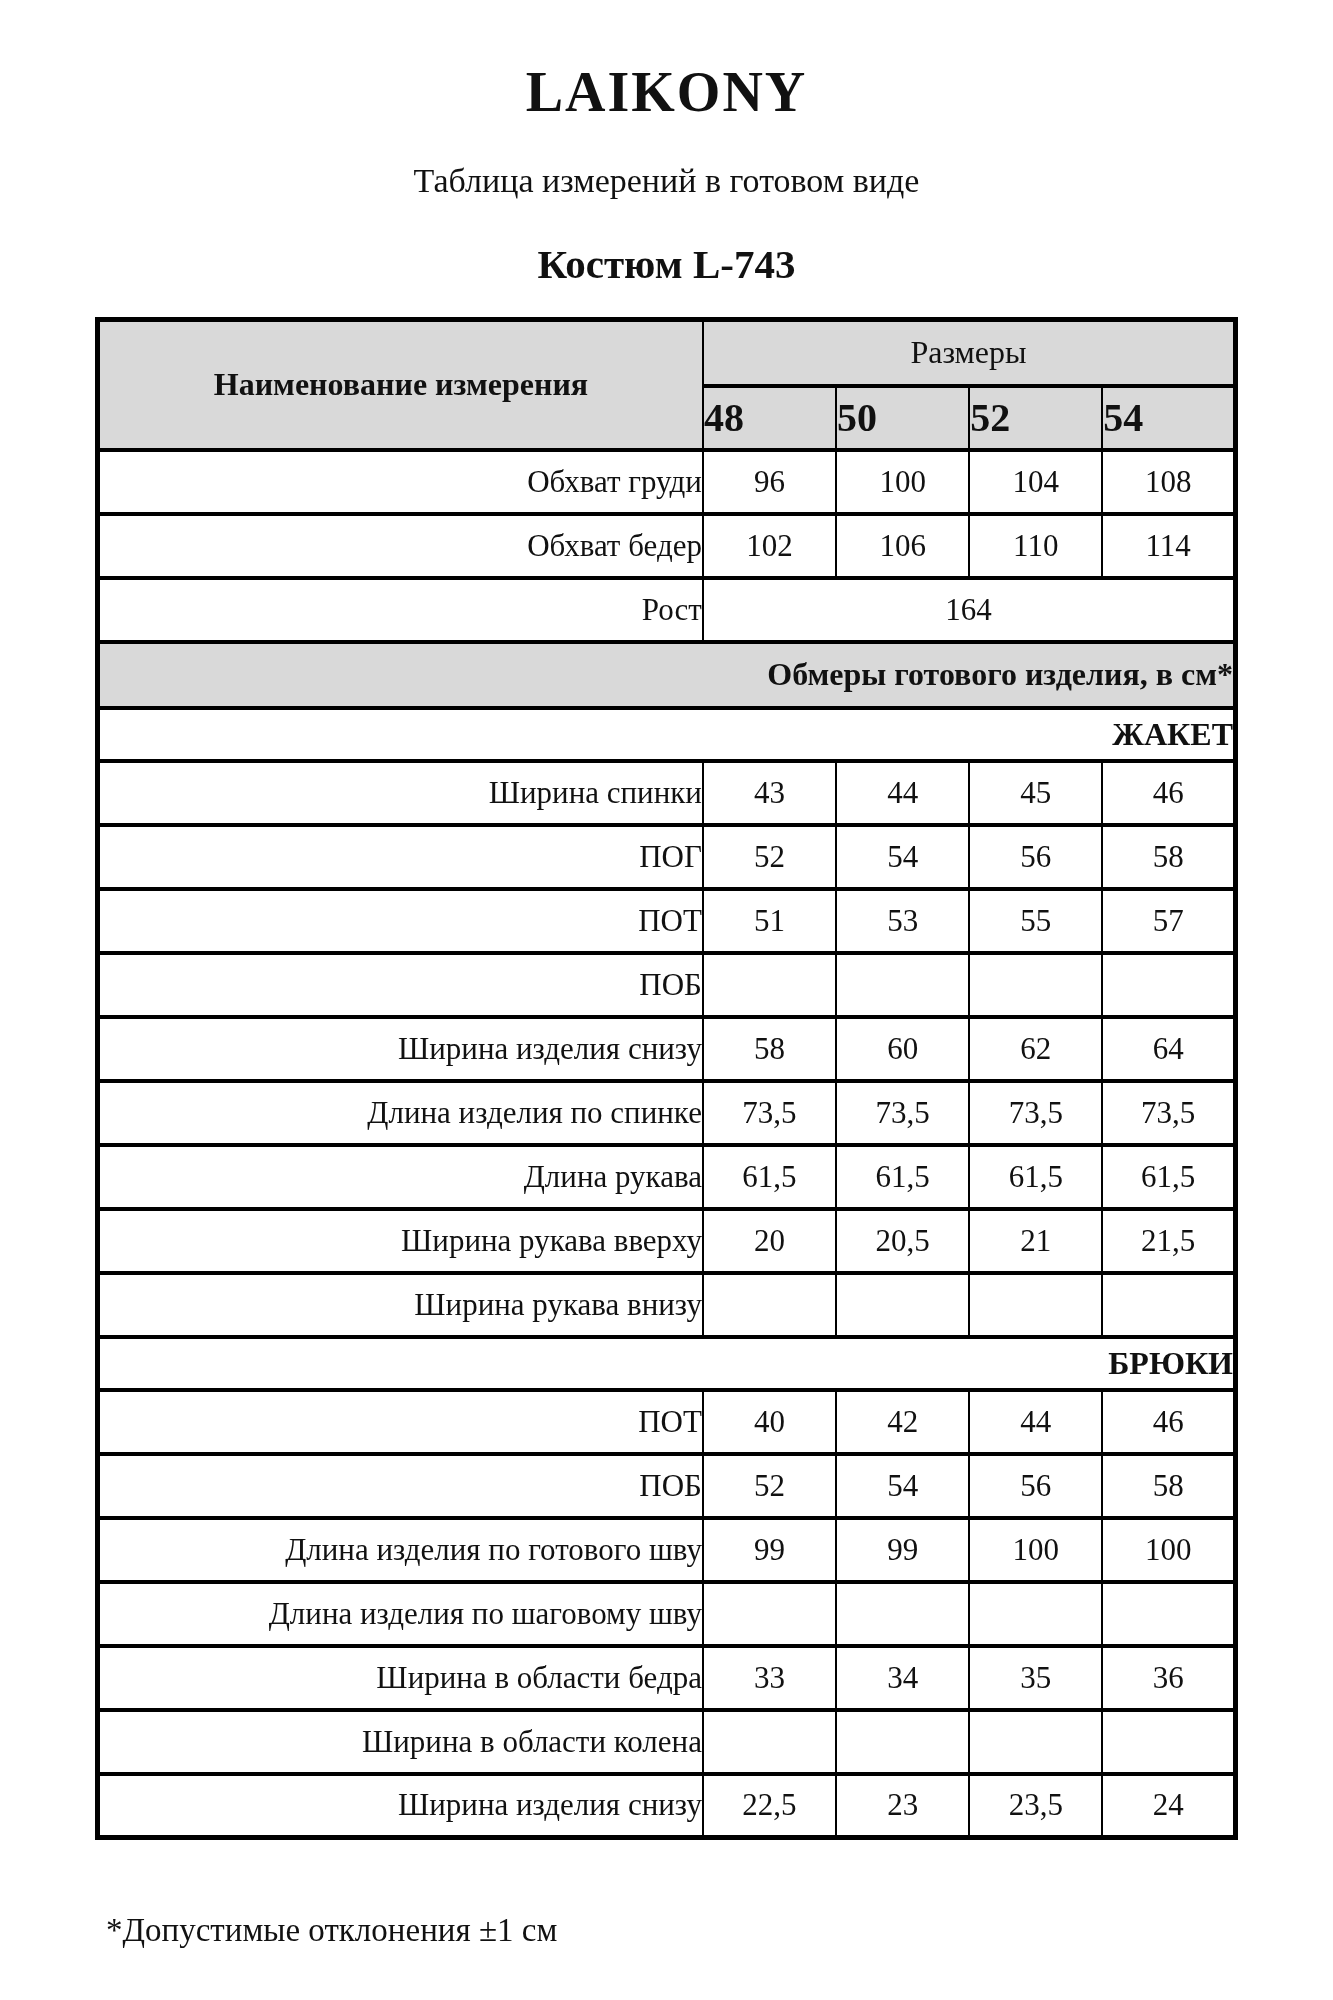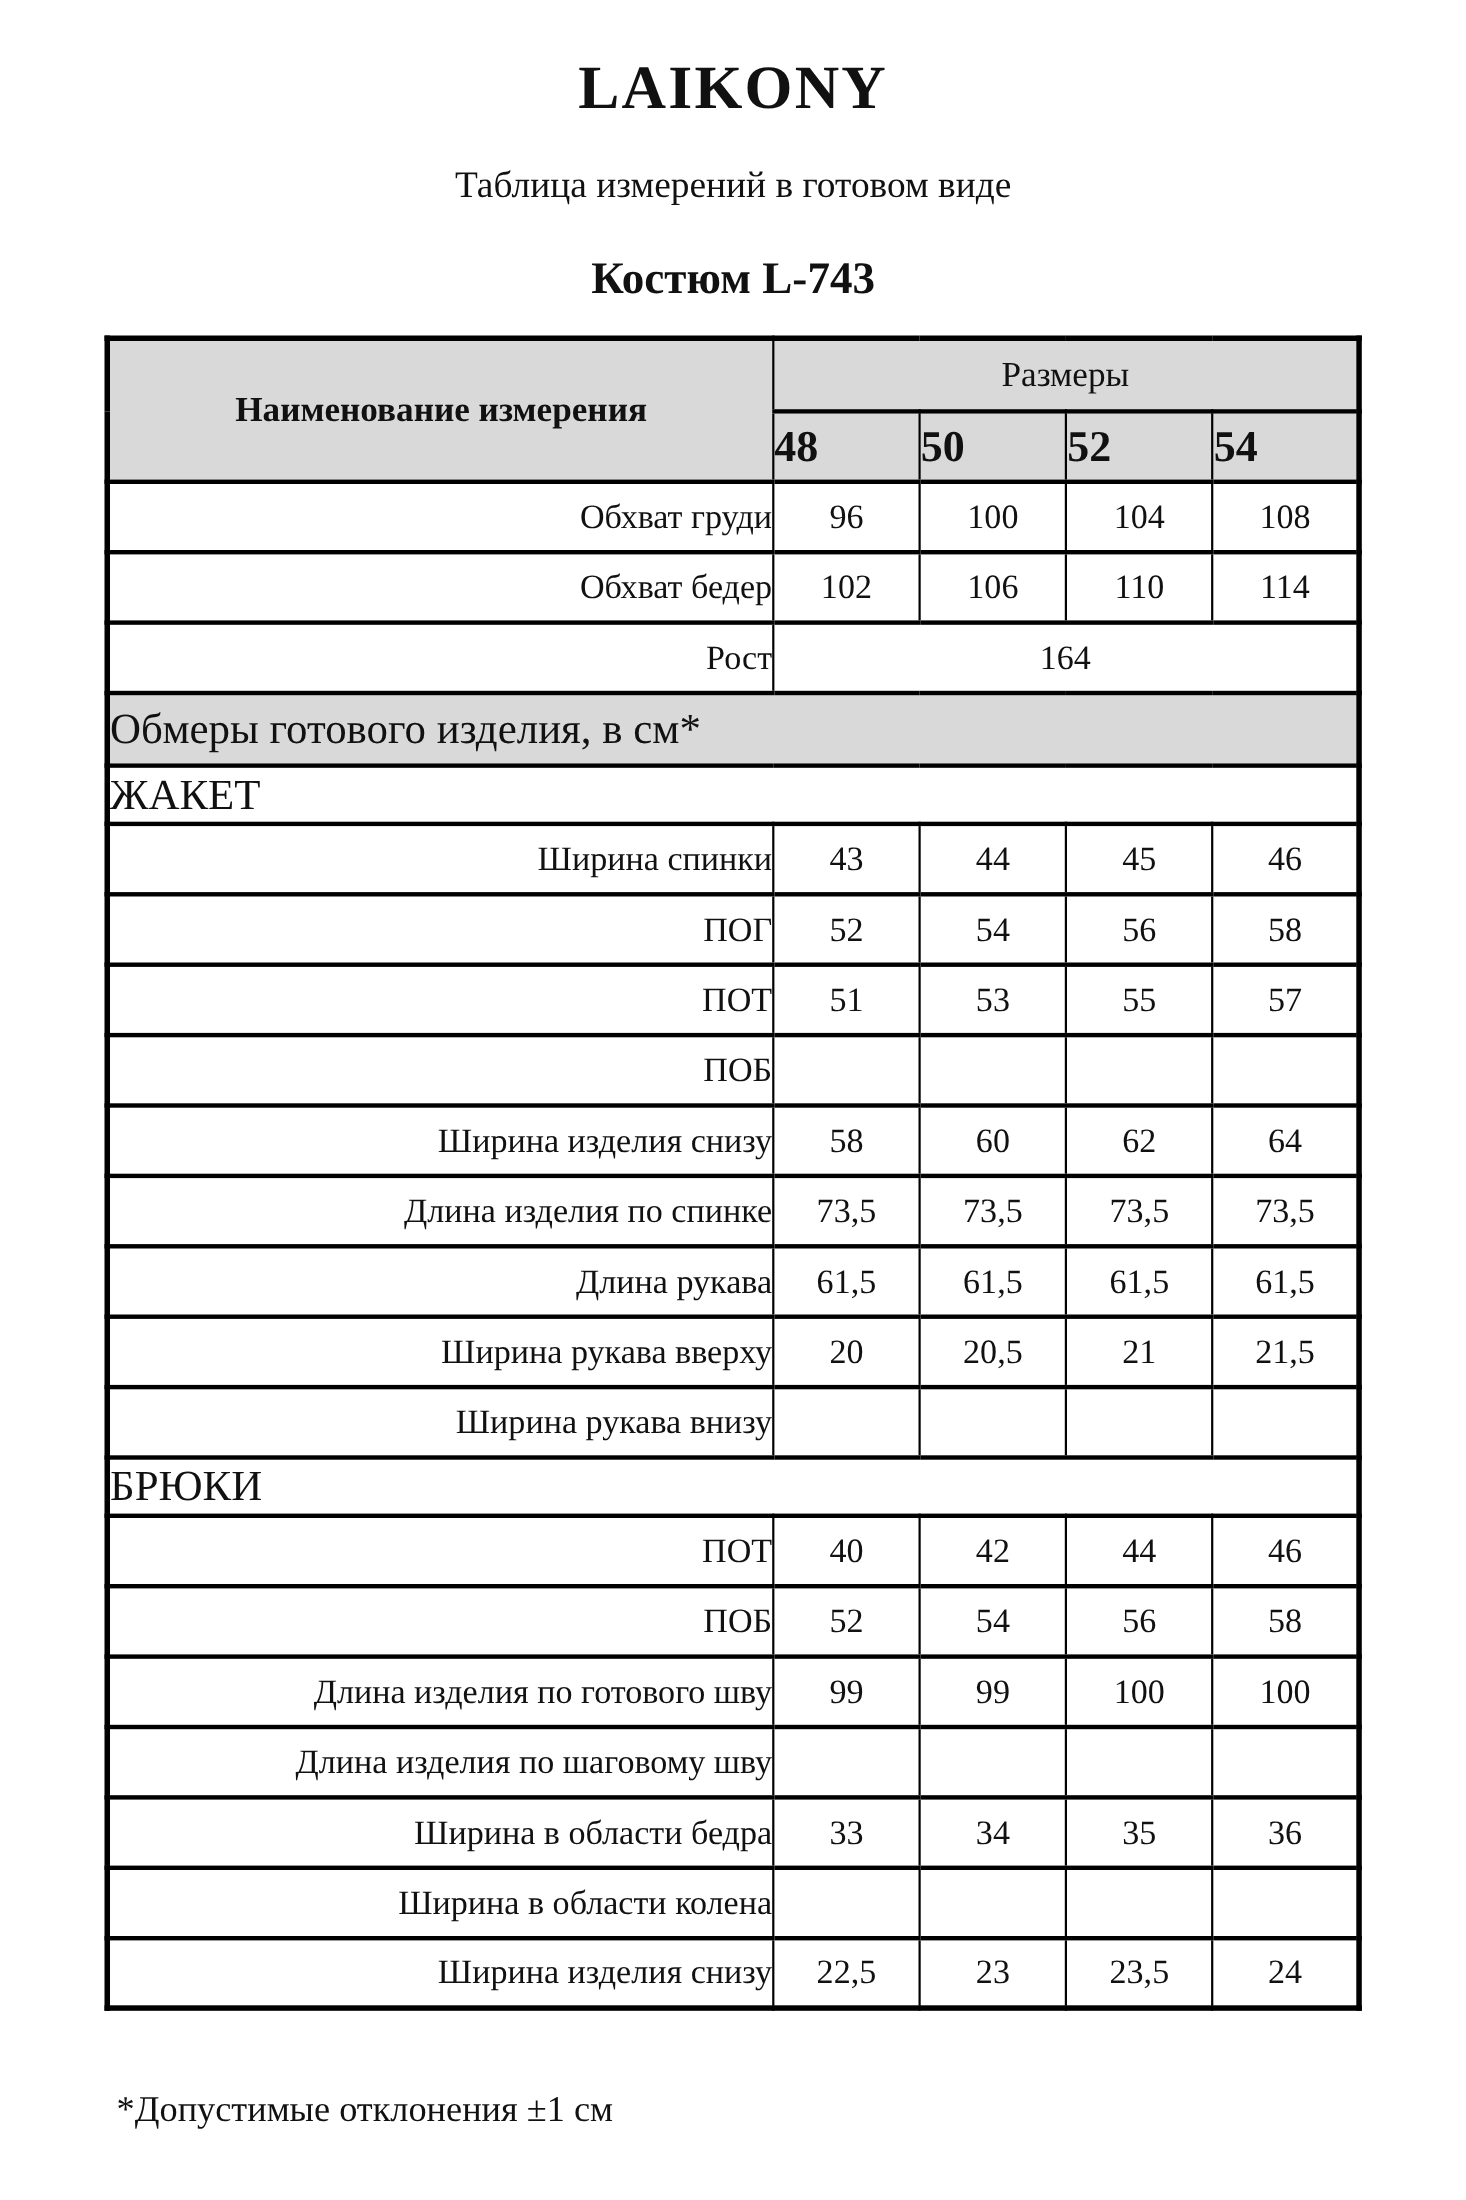--- a/index.html
+++ b/index.html
@@ -14,21 +14,21 @@
     width:1333px; height:2000px;
     background:var(--page-bg);
     color:var(--text);
     font-family:"Liberation Serif","DejaVu Serif",serif;
     -webkit-font-smoothing:antialiased;
   }
   .page{ padding-top:52px; }
 
   .brand{
     text-align:center; font-size:56px; font-weight:700;
-    letter-spacing:2px; margin:0; line-height:1;
+    letter-spacing:2px; margin:12px; line-height:1;
   }
   .subtitle{
     text-align:center; font-size:34px; font-weight:400;
     margin:44px 0 0; line-height:1;
   }
   .product{
     text-align:center; font-size:41px; font-weight:700;
     margin:46px 0 0; line-height:1;
   }
 
@@ -62,21 +62,21 @@
   .size-header{
     font-size:40px; font-weight:700; text-align:left;
     height:64px;
   }
 
   tbody td{ height:64px; font-size:31px; }
   .label-cell{ text-align:right; padding:0 10px 0 22px; }
   .value-cell{ text-align:center; padding:0 4px; }
   .merged-value-cell{ text-align:center; padding-left:44px; }
   .section-cell{
-    text-align:left; font-weight:400; font-size:39px; height:53px;
+    text-align:right; font-weight:700; font-size:32px; height:53px;
   }
   .section-cell.shaded{ background:var(--header-bg); height:66px; }
 
   .footnote{
     font-size:33px; margin:74px 0 0 106px; line-height:1;
   }
 </style>
 </head>
 <body>
 

